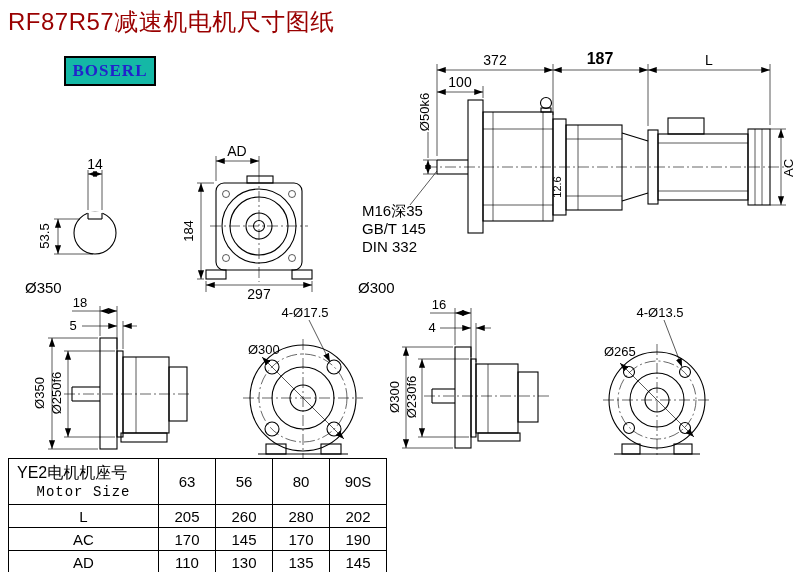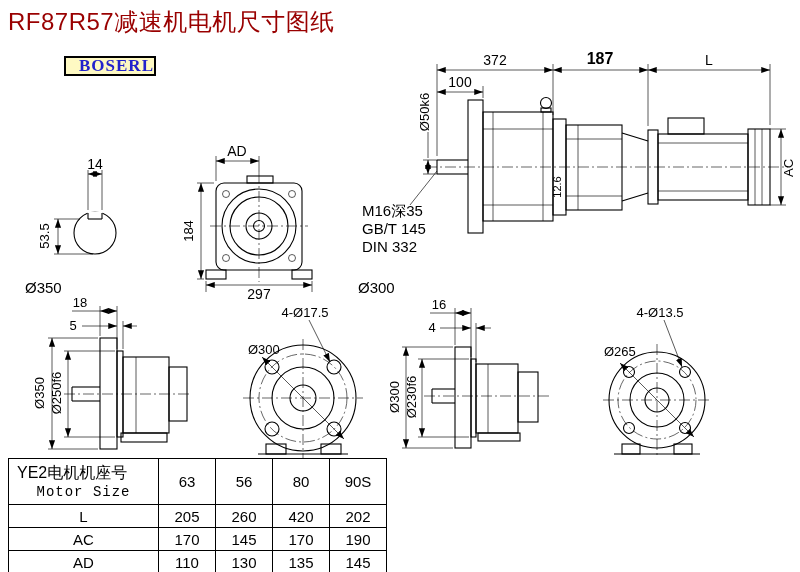--- a/index.html
+++ b/index.html
@@ -1,21 +1,21 @@
 <!DOCTYPE html>
 <html><head>
 <meta charset="utf-8">
 <style>
   *{margin:0;padding:0;box-sizing:border-box}
   html,body{width:800px;height:572px;background:#fff;position:relative;overflow:hidden;
     font-family:"Liberation Sans",sans-serif;color:#000}
   .page-title{position:absolute;left:8px;top:6px;font-size:24px;font-weight:normal;
     color:#990000;letter-spacing:.5px;white-space:nowrap}
-  .logo-box{position:absolute;left:64px;top:56px;width:92px;height:20px;border:2px solid #000;
-    display:flex;align-items:center;justify-content:flex-end;background:#fef9c3}
+  .logo-box{position:absolute;left:64px;top:56px;width:92px;height:30px;border:2px solid #000;
+    display:flex;align-items:center;justify-content:center;background:#14b8a6}
   .logo-text{color:#2222cc;font-family:"Liberation Serif",serif;font-weight:bold;
     font-size:17px;letter-spacing:1px}
   svg.drawing{position:absolute;left:0;top:0}
   .ol{stroke:#000;stroke-width:1.1;fill:none}
   .thin{stroke:#000;stroke-width:.65;fill:none}
   .dim{stroke:#000;stroke-width:.65;fill:none;marker-start:url(#arr);marker-end:url(#arr)}
   .dimE{stroke:#000;stroke-width:.65;fill:none;marker-end:url(#arr)}
   .cl{stroke:#000;stroke-width:.6;fill:none;stroke-dasharray:11 3 2 3}
   text{fill:#000}
   .t11{font:11px "Liberation Sans",sans-serif}
@@ -293,21 +293,21 @@
       </td>
       <td>63</td>
       <td>56</td>
       <td>80</td>
       <td>90S</td>
     </tr>
     <tr>
       <td>L</td>
       <td>205</td>
       <td>260</td>
-      <td>420</td>
+      <td>280</td>
       <td>202</td>
     </tr>
     <tr>
       <td>AC</td>
       <td>170</td>
       <td>145</td>
       <td>170</td>
       <td>190</td>
     </tr>
     <tr>

